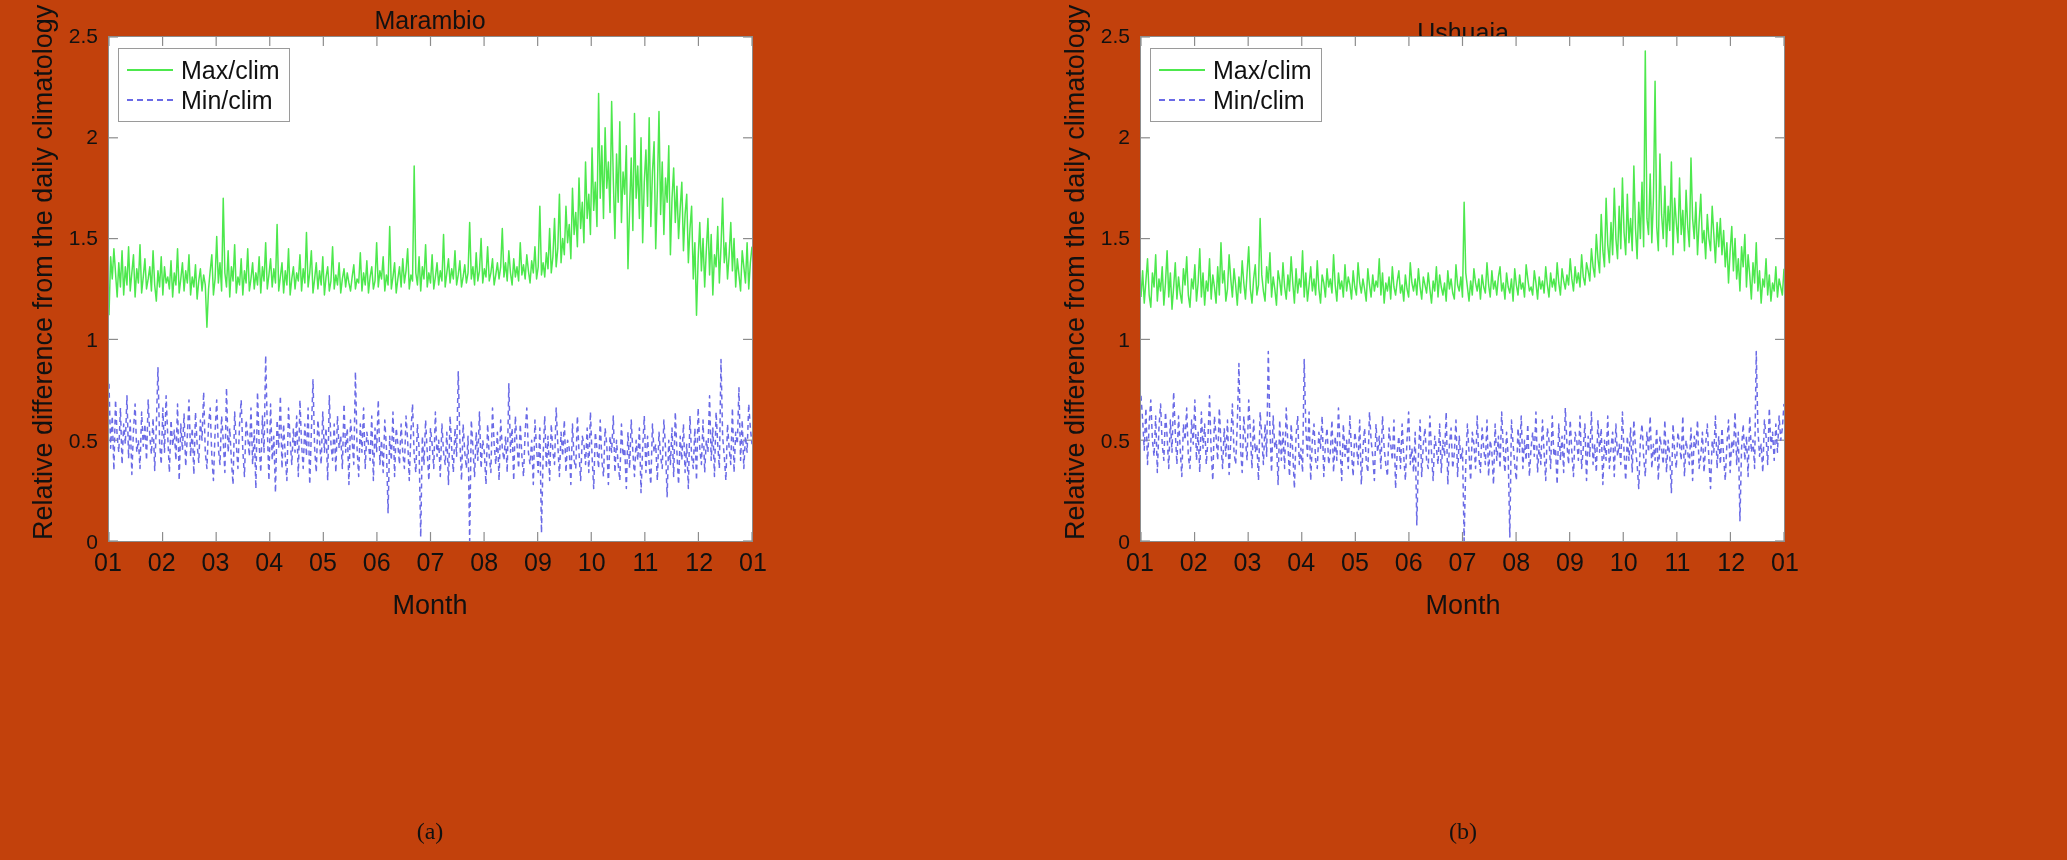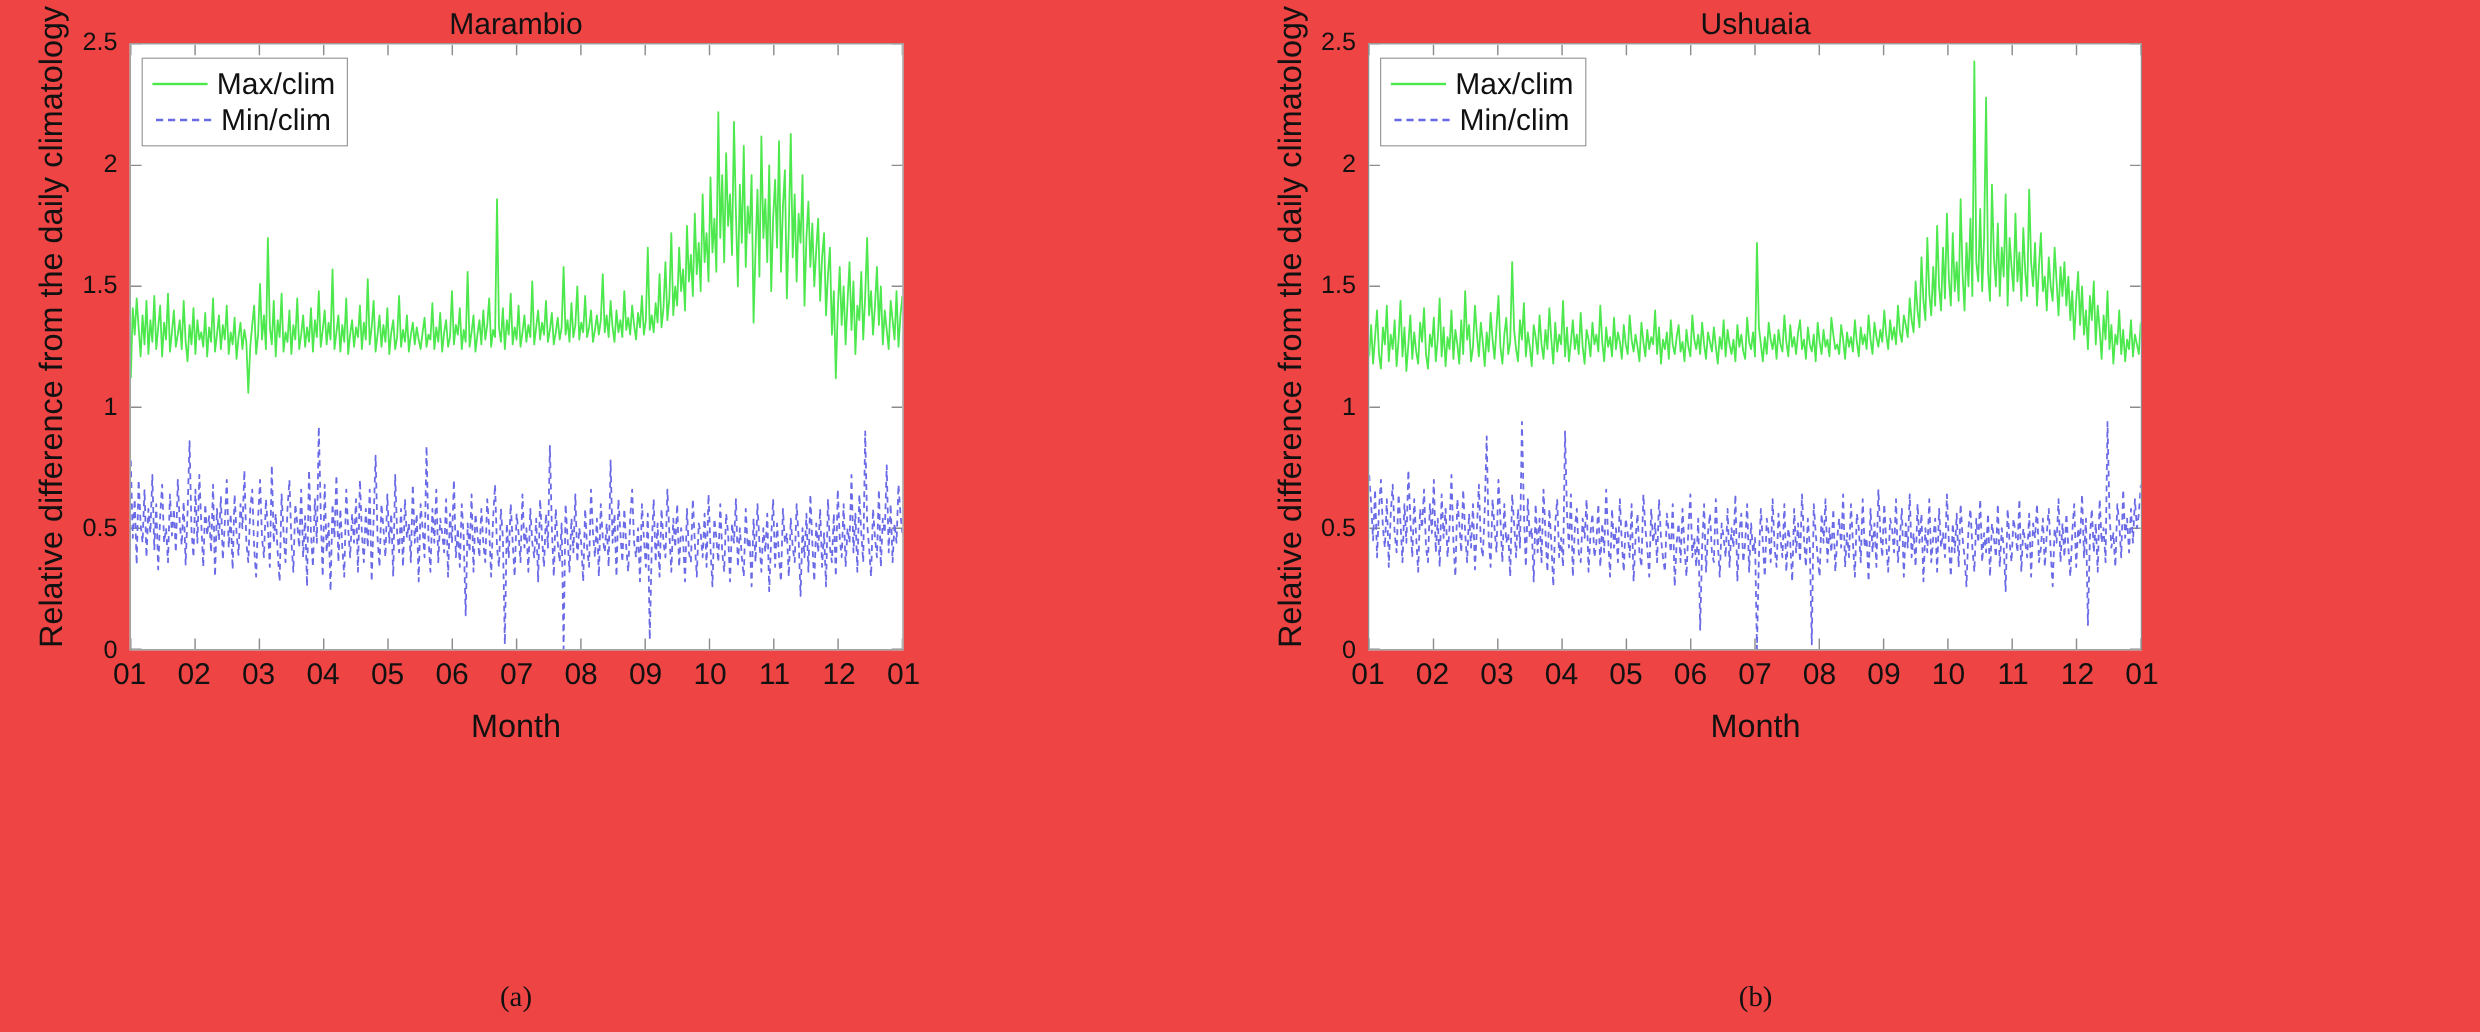--- a/index.html
+++ b/index.html
@@ -1,17 +1,17 @@
 <!DOCTYPE html>
 <html><head>
 <meta charset="utf-8">
 <style>
   html,body{margin:0;padding:0;background:#ffffff;}
   body{width:2067px;height:860px;font-family:"Liberation Sans",sans-serif;overflow:hidden;}
-  .figure{position:relative;width:2067px;height:860px;background:#ef4444;}
+  .figure{position:relative;width:2067px;height:860px;background:#c2410c;}
 
   .panel{position:absolute;top:0;width:1033px;height:860px;}
   .panel-left{left:0;}
   .panel-right{left:1034px;}
   
   .title-inner{position:absolute;font-size:25px;color:#111;white-space:nowrap;}
 
   .axes{
     position:absolute;
     border:1.2px solid #8c8c8c;
@@ -34,21 +34,21 @@
     transform-origin:0 0;transform:rotate(-90deg);
   }
 
   .caption{position:absolute;font-size:24px;color:#111;text-align:center;white-space:nowrap;transform:translateX(-50%);
     font-family:"Liberation Serif",serif;}
 
   .legend{
     position:absolute;background:#fff;border:1.2px solid #9a9a9a;box-sizing:border-box;
     padding:6px 10px 6px 8px;
   }
-  .legend-row{display:flex;align-items:center;height:30px;justify-content:center;}
+  .legend-row{display:flex;align-items:center;height:30px;}
   .legend-swatch{width:46px;height:0;margin-right:8px;flex:0 0 46px;}
   .legend-swatch.solid{border-top:2.2px solid var(--c);}
   .legend-swatch.dashed{border-top:2.2px dashed var(--c);}
   .legend-text{font-size:25px;color:#111;line-height:1;white-space:nowrap;}
 </style>
 </head>
 <body>
 
 <div class="figure">
 
@@ -139,21 +139,21 @@
       </div>
       <div class="legend-row">
         <span class="legend-swatch dashed" style="--c:#6A6AE6;"></span>
         <span class="legend-text">Min/clim</span>
       </div>
     </div>
   </div>
 
   <div class="panel panel-right">
 
-    <div class="title-inner" style="left:429px;top:6px;transform:translateX(-50%);">Ushuaia</div>
+    <div class="title-inner" style="left:429px;top:18px;transform:translateX(-50%);">Ushuaia</div>
 
     <div class="axes" style="left:106px;top:36px;width:645px;height:506px;">
       <svg class="plot-svg" id="svg-right" viewBox="0 0 645 506" preserveAspectRatio="none">
           <line x1="0" x2="9" y1="506" y2="506" stroke="#8c8c8c" stroke-width="1.2"></line>
           <line x1="636" x2="645" y1="506" y2="506" stroke="#8c8c8c" stroke-width="1.2"></line>
           <line x1="0" x2="9" y1="404.8" y2="404.8" stroke="#8c8c8c" stroke-width="1.2"></line>
           <line x1="636" x2="645" y1="404.8" y2="404.8" stroke="#8c8c8c" stroke-width="1.2"></line>
           <line x1="0" x2="9" y1="303.6" y2="303.6" stroke="#8c8c8c" stroke-width="1.2"></line>
           <line x1="636" x2="645" y1="303.6" y2="303.6" stroke="#8c8c8c" stroke-width="1.2"></line>
           <line x1="0" x2="9" y1="202.40000000000003" y2="202.40000000000003" stroke="#8c8c8c" stroke-width="1.2"></line>

